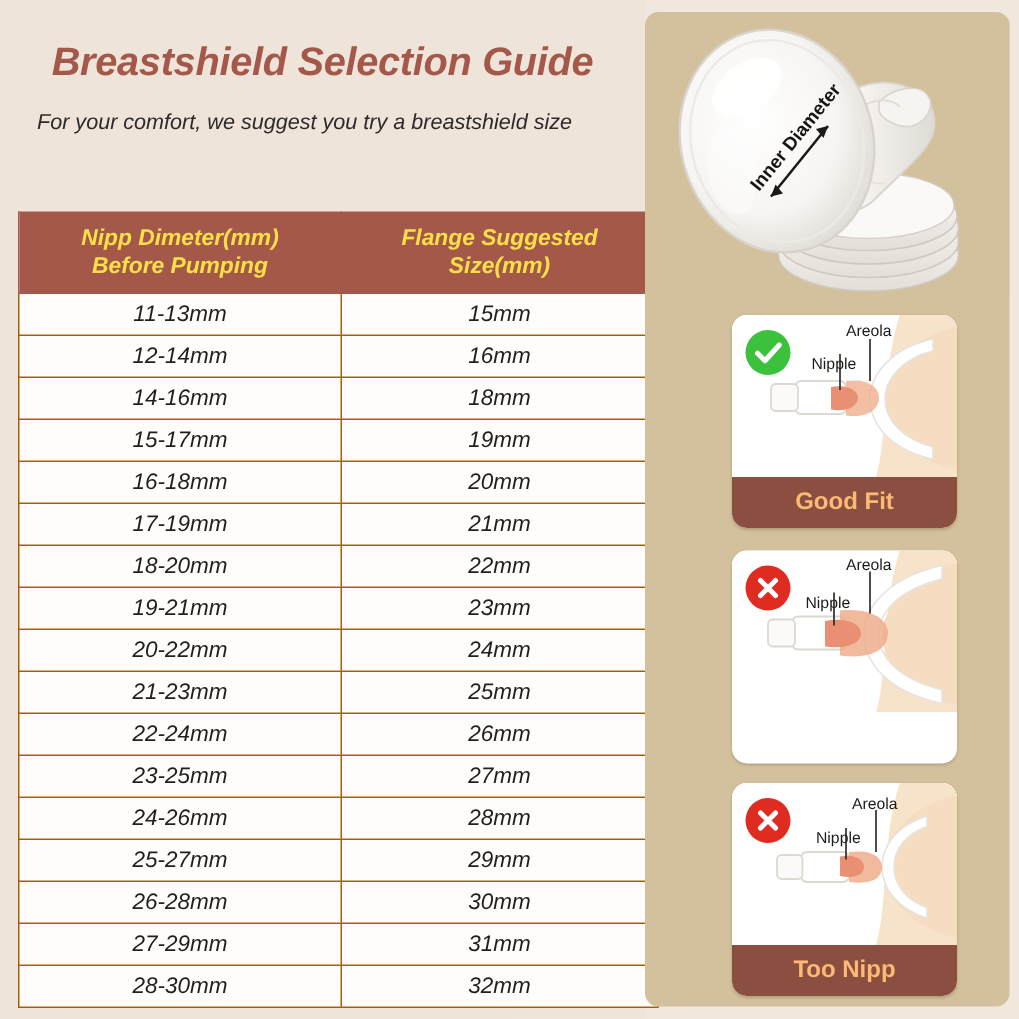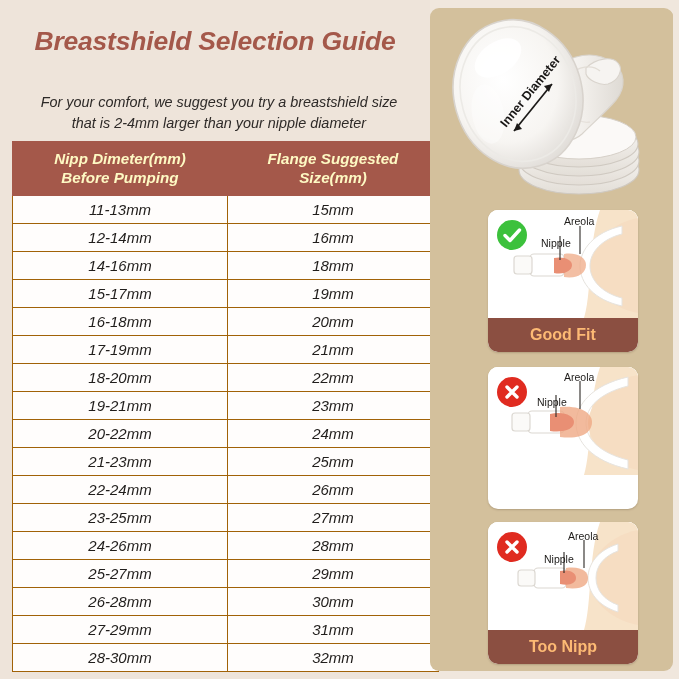--- a/index.html
+++ b/index.html
@@ -33,43 +33,42 @@
     left: 0; top: 26px;
     width: 430px;
     text-align: center;
     font-size: 26.5px;
     font-weight: bold;
     color: #a4584a;
     letter-spacing: -0.2px;
   }
   .subtitle {
     position: absolute;
-    left: 16px; top: 72px;
+    left: 0; top: 72px;
     width: 406px;
     text-align: center;
     font-size: 14.4px;
     line-height: 21px;
     color: #2e2a28;
-    margin-top: 20px;
   }
   .subtitle .l2 { display: block; }
 
   
   .size-table {
     position: absolute;
     left: 12px; top: 141px;
     width: 408px;
     border-collapse: collapse;
     border: 1.5px solid #c89283;
     background: #fdfbfa;
     table-layout: fixed;
   }
   .size-table th {
     background: #a4584a;
-    color: #fef9c3;
+    color: #fde047;
     font-size: 15.2px;
     font-weight: bold;
     line-height: 19px;
     padding: 7px 4px 8px 4px;
     border: 1px solid #a4584a;
     text-align: center;
     vertical-align: middle;
   }
   .size-table th.col1 { width: 206px; }
   .size-table th.col2 { width: 202px; }
@@ -166,21 +165,20 @@
 <body>
 
 <div id="root">
 
   <div class="left-col">
 
     <div class="page-title">Breastshield Selection Guide</div>
 
     <div class="subtitle">
       <span class="l1">For your comfort, we suggest you try a breastshield size</span>
-      <span class="l2">that is 2-4mm larger than your nipple diameter</span>
     </div>
 
     <table class="size-table">
       <thead>
         <tr>
           <th class="col1">
             <span class="hl">Nipp Dimeter(mm)</span>
             <span class="hl">Before Pumping</span>
           </th>
           <th class="col2">

